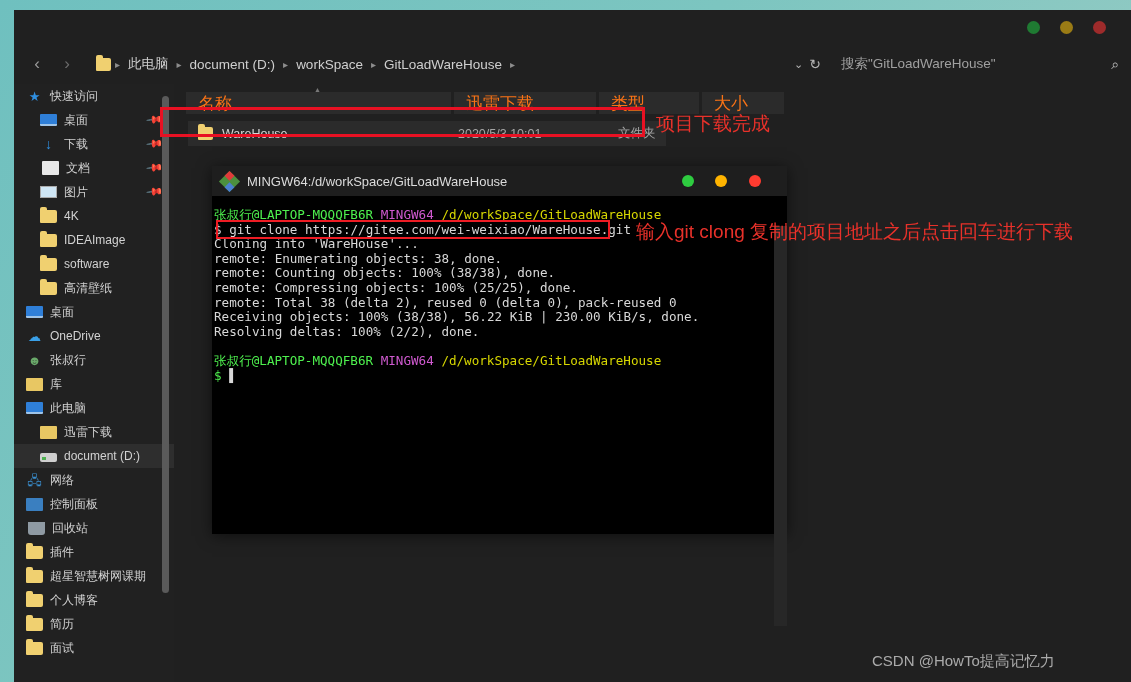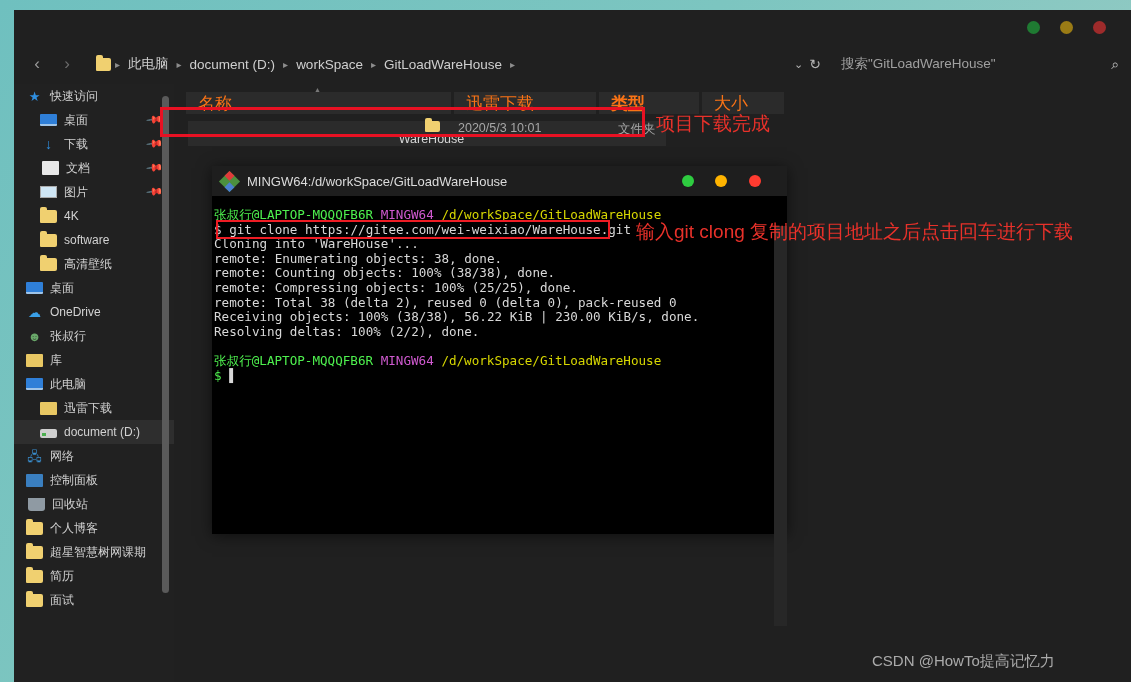--- a/index.html
+++ b/index.html
@@ -121,26 +121,26 @@
   #colheaders { position: absolute; left: 12px; top: 8px; height: 22px; display: flex; }
   .colhead {
     background: #2b2b2b; height: 22px; color: #f97316; font-size: 17px;
     display: flex; align-items: center; padding-left: 12px; margin-right: 3px;
   }
   #col-name { width: 265px; position: relative; }
   #col-name::after {
     content: "▲"; position: absolute; left: 128px; top: -6px; font-size: 7px; color: #777;
   }
   #col-date { width: 142px; }
-  #col-type { width: 100px; font-weight: bold; }
+  #col-type { width: 100px; }
   #col-size { width: 82px; }
 
   #filerow {
     position: absolute; left: 14px; top: 37px; width: 478px; height: 25px;
-    background: #2b2b2b; display: flex; align-items: center; flex-direction: column;
+    background: #2b2b2b; display: flex; align-items: center;
   }
   #filerow-folder {
     width: 15px; height: 13px; background: #f0d070; border-radius: 1px 2px 2px 1px;
     margin-left: 10px; position: relative;
   }
   #filerow-folder::before {
     content:""; position:absolute; left:0; top:-3px; width:7px; height:4px;
     background:#f0d070; border-radius:2px 2px 0 0;
   }
   #filerow-name { color: #d6d6d6; font-size: 12.5px; margin-left: 9px; }
@@ -281,20 +281,24 @@
           <span class="sicon ic-pic"></span>
           <span class="slabel">图片</span>
           <span class="spin">📌</span>
         </div>
         <div class="snode indent1">
           <span class="sicon ic-folder"></span>
           <span class="slabel">4K</span>
         </div>
         <div class="snode indent1">
           <span class="sicon ic-folder"></span>
+          <span class="slabel">IDEAImage</span>
+        </div>
+        <div class="snode indent1">
+          <span class="sicon ic-folder"></span>
           <span class="slabel">software</span>
         </div>
         <div class="snode indent1">
           <span class="sicon ic-folder"></span>
           <span class="slabel">高清壁纸</span>
         </div>
         <div class="snode">
           <span class="sicon ic-monitor"></span>
           <span class="slabel">桌面</span>
         </div>
@@ -329,25 +333,29 @@
         <div class="snode">
           <span class="sicon ic-ctrl"></span>
           <span class="slabel">控制面板</span>
         </div>
         <div class="snode">
           <span class="sicon ic-bin"></span>
           <span class="slabel">回收站</span>
         </div>
         <div class="snode">
           <span class="sicon ic-folder"></span>
+          <span class="slabel">插件</span>
+        </div>
+        <div class="snode">
+          <span class="sicon ic-folder"></span>
+          <span class="slabel">超星智慧树网课期</span>
+        </div>
+        <div class="snode">
+          <span class="sicon ic-folder"></span>
           <span class="slabel">个人博客</span>
-        </div>
-        <div class="snode">
-          <span class="sicon ic-folder"></span>
-          <span class="slabel">超星智慧树网课期</span>
         </div>
         <div class="snode">
           <span class="sicon ic-folder"></span>
           <span class="slabel">简历</span>
         </div>
         <div class="snode">
           <span class="sicon ic-folder"></span>
           <span class="slabel">面试</span>
         </div>
       </div>

